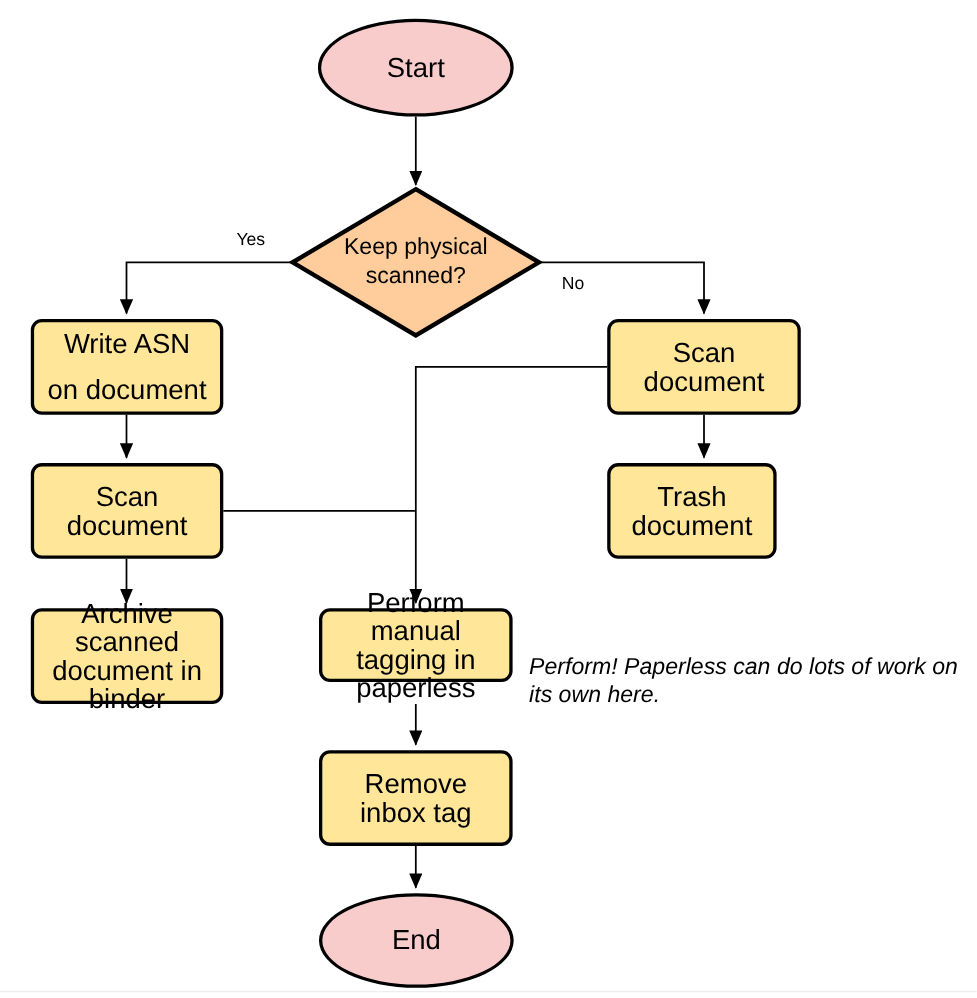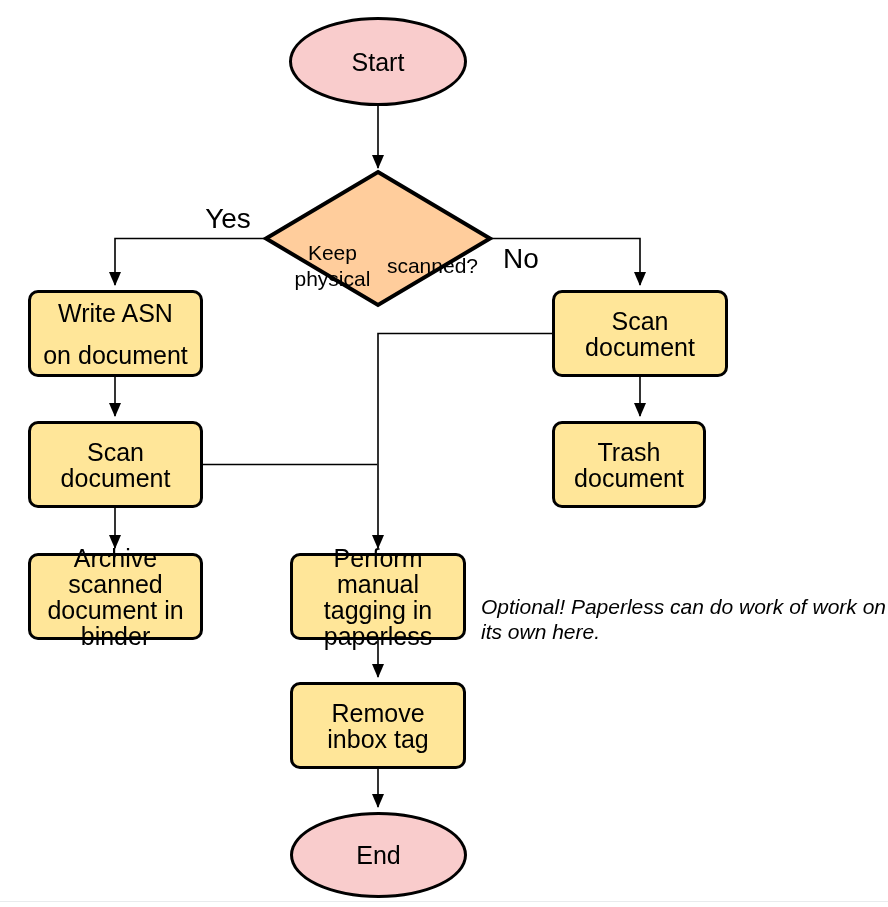--- a/index.html
+++ b/index.html
@@ -45,31 +45,30 @@
   }
   .terminal {
     background: var(--terminal-fill, #F9CCCC);
     border-radius: 50%;
   }
   .decision-label {
     position: absolute;
     border: none;
     background: transparent;
     display: flex;
-    flex-direction: row;
+    flex-direction: column;
     align-items: center;
     justify-content: center;
     text-align: center;
     font-size: 21px;
     line-height: 26px;
-    margin-top: 28px;
   }
   .edge-label {
     position: absolute;
-    font-size: 28px;
+    font-size: 16px;
     line-height: 24px;
     text-align: center;
     width: 60px;
   }
   .note {
     position: absolute;
     font-size: 21px;
     line-height: 25px;
     font-style: italic;
     white-space: nowrap;
@@ -137,28 +136,28 @@
   </div>
 
   <div class="node process" style="left:552px; top:290px; width:176px; height:87px;">
     <span class="line">Scan document</span>
   </div>
 
   <div class="node process" style="left:552px; top:421px; width:154px; height:87px;">
     <span class="line">Trash document</span>
   </div>
 
-  <div class="node process" style="left:290px; top:553px; width:176px; height:87px;align-items:center;">
+  <div class="node process" style="left:290px; top:553px; width:176px; height:67px;align-items:center;">
     <span class="line">Perform manual</span>
     <span class="line">tagging in</span>
     <span class="line">paperless</span>
   </div>
 
   <div class="note" style="left:481px; top:594px;">
-    <span class="line">Optional! Paperless can do work of work on</span>
+    <span class="line">Perform! Paperless can do lots of work on</span>
     <span class="line">its own here.</span>
   </div>
 
   <div class="node process" style="left:290px; top:682px; width:176px; height:87px;">
     <span class="line">Remove</span>
     <span class="line">inbox tag</span>
   </div>
 
   <div class="node terminal" style="left:290px; top:812px; width:177px; height:86px;">
     <span class="line">End</span>

